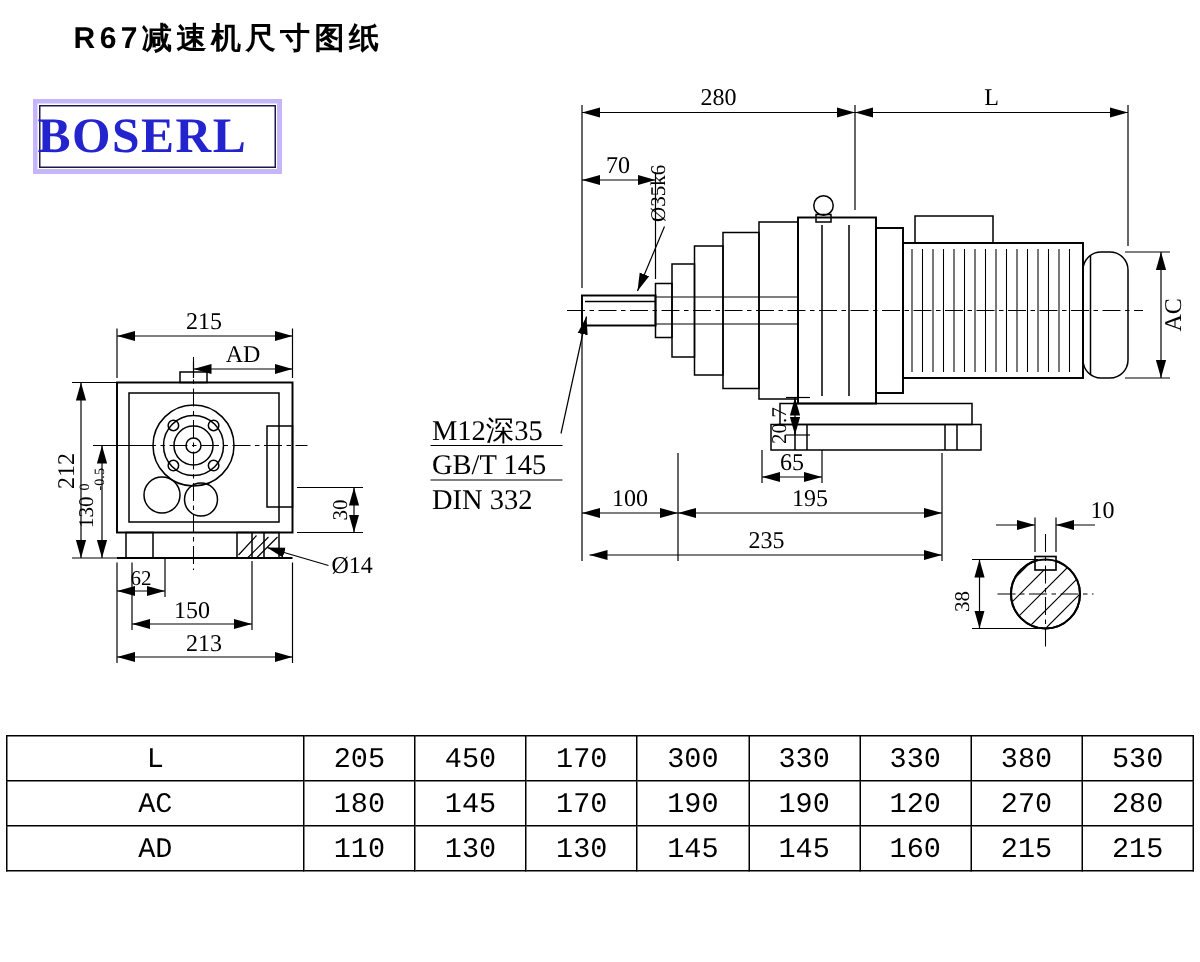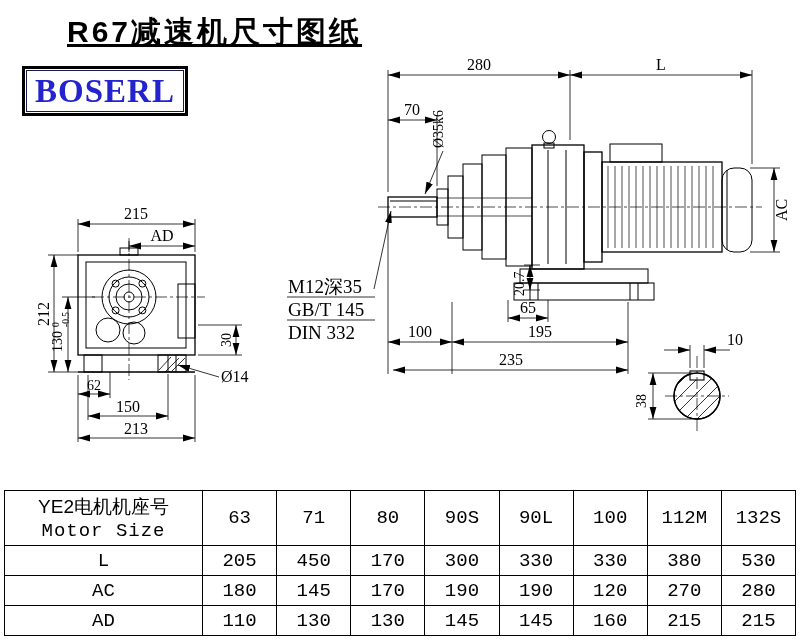--- a/index.html
+++ b/index.html
@@ -1,27 +1,27 @@
 <!DOCTYPE html>
 <html><head>
 <meta charset="utf-8">
 <style>
   html,body{margin:0;padding:0;}
   body{
     width:800px;height:641px;position:relative;background:#fff;
     font-family:"Liberation Sans",sans-serif;color:#000;overflow:hidden;
   }
   .page-title{
-    position:absolute;left:67px;top:12px;font-size:30px;font-weight:bold;
-    letter-spacing:3px;font-family:"Liberation Sans",sans-serif;text-decoration:underline;
+    position:absolute;left:49px;top:12px;font-size:20px;font-weight:bold;
+    letter-spacing:3px;font-family:"Liberation Sans",sans-serif;
   }
   .brand-box{
     position:absolute;left:22px;top:66px;width:160px;height:44px;
-    border:3px solid #000000;box-shadow:inset 0 0 0 1px #fff, inset 0 0 0 2px #1a1a4a;
-    display:flex;align-items:center;justify-content:center;
+    border:3px solid #c4b5fd;box-shadow:inset 0 0 0 1px #fff, inset 0 0 0 2px #1a1a4a;
+    display:flex;align-items:center;
     color:#2424cf;font-family:"Liberation Serif",serif;font-weight:bold;font-size:33px;
     letter-spacing:1px;background:#fff;
   }
   svg.drawing{position:absolute;left:0;top:0;}
   svg .ln{stroke:#000;stroke-width:1.3;fill:none}
   svg .md{stroke:#000;stroke-width:1;fill:none}
   svg .tn{stroke:#000;stroke-width:0.8;fill:none}
   svg .fin{stroke:#000;stroke-width:0.7;fill:none}
   svg .cl{stroke:#000;stroke-width:0.7;fill:none;stroke-dasharray:12 3 3 3}
   svg text{font-family:"Liberation Serif",serif;fill:#000}
@@ -250,34 +250,20 @@
         <col>
         <col>
         <col>
         <col>
         <col>
         <col>
         <col>
         <col>
       </colgroup>
     <tbody>
-        <tr class="hdr">
-      <th>
-        <div class="hdr-line1">YE2电机机座号</div>
-        <div class="hdr-line2">Motor Size</div>
-      </th>
-      <td>63</td>
-      <td>71</td>
-      <td>80</td>
-      <td>90S</td>
-      <td>90L</td>
-      <td>100</td>
-      <td>112M</td>
-      <td>132S</td>
-    </tr>
     <tr class="datarow">
       <td>L</td>
       <td>205</td>
       <td>450</td>
       <td>170</td>
       <td>300</td>
       <td>330</td>
       <td>330</td>
       <td>380</td>
       <td>530</td>

